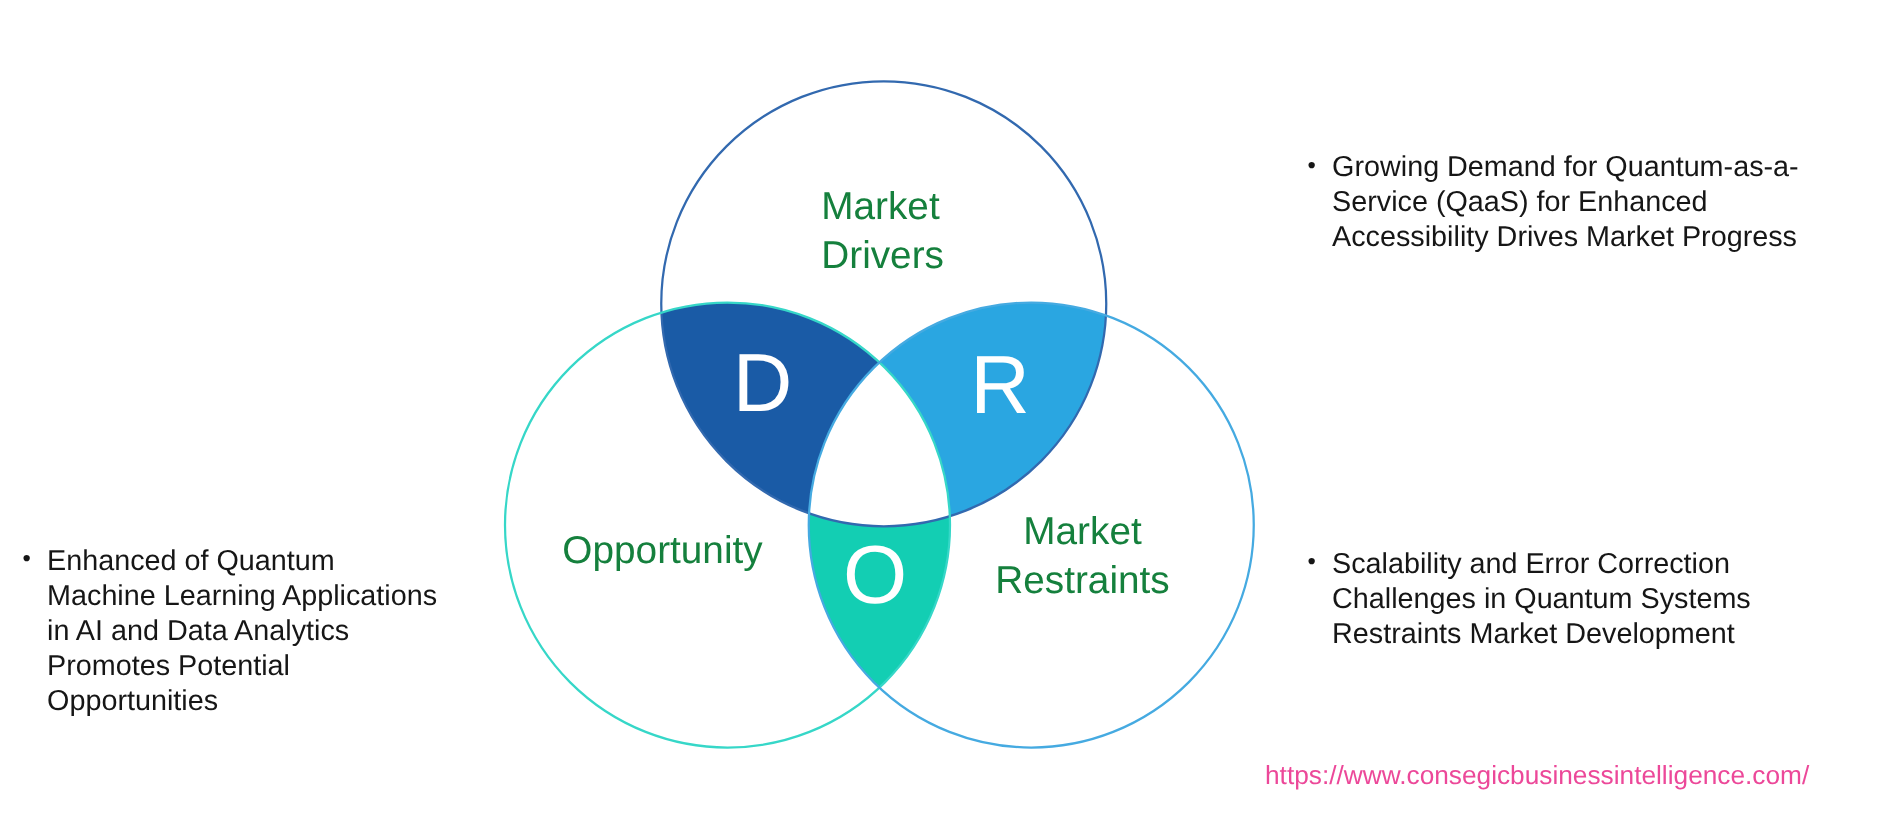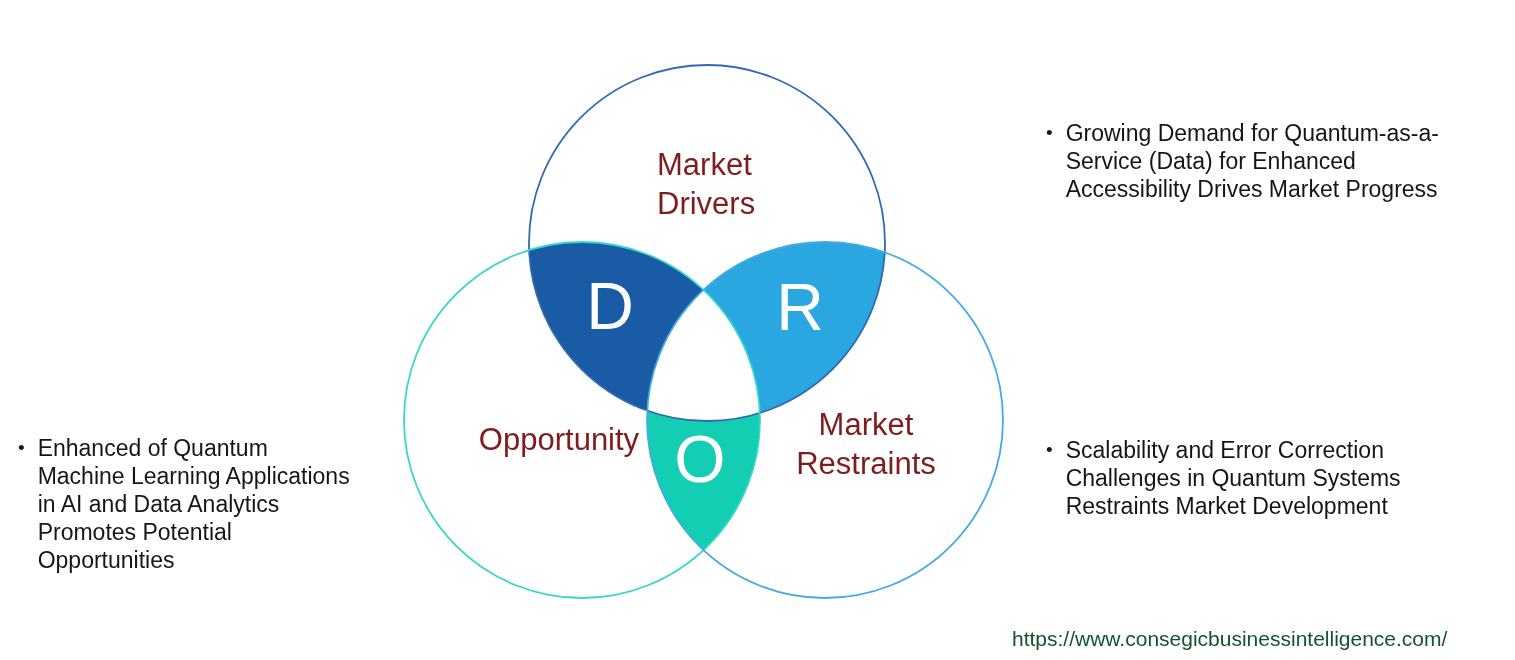--- a/index.html
+++ b/index.html
@@ -13,25 +13,25 @@
   }
   .venn-svg {
     position: absolute;
     left: 0; top: 0;
     width: 1515px; height: 660px;
   }
   .circle-label {
     position: absolute;
     font-size: 31px;
     line-height: 39px;
-    color: #7f1d1d;
+    color: #15803d;
     white-space: pre;
   }
   .label-drivers { left: 657px; top: 145px; text-align: left; }
-  .label-opportunity { left: 559px; top: 420px; transform: translateX(-50%); }
+  .label-opportunity { left: 530px; top: 420px; transform: translateX(-50%); }
   .label-restraints { left: 866px; top: 405px; transform: translateX(-50%); text-align: center; }
   .region-letter {
     position: absolute;
     transform: translate(-50%, -50%);
     font-size: 66px;
     line-height: 1;
     color: #ffffff;
   }
   .letter-d { left: 610px; top: 306px; }
   .letter-r { left: 800px; top: 307px; }
@@ -50,24 +50,24 @@
     line-height: 28px;
     margin-right: 13px;
     flex: 0 0 auto;
   }
   .bullet-text { white-space: pre; }
   .block-left { left: 18px; top: 434px; }
   .block-top-right { left: 1046px; top: 119px; }
   .block-bottom-right { left: 1046px; top: 436px; }
   .footer-url {
     position: absolute;
-    left: 1012px; top: 626px;
+    left: 1012px; top: 608px;
     font-size: 21px;
     line-height: 25px;
-    color: #14532d;
+    color: #ec4899;
     white-space: pre;
   }
 </style>
 </head>
 <body>
 
 <div class="canvas">
 
   <svg class="venn-svg" viewBox="0 0 1515 660" aria-hidden="true">
     <defs>
@@ -109,21 +109,21 @@
     <div class="bullet-text">Enhanced of Quantum
 Machine Learning Applications
 in AI and Data Analytics
 Promotes Potential
 Opportunities</div>
   </div>
 
   <div class="bullet-block block-top-right">
     <span class="bullet-marker">•</span>
     <div class="bullet-text">Growing Demand for Quantum-as-a-
-Service (Data) for Enhanced
+Service (QaaS) for Enhanced
 Accessibility Drives Market Progress</div>
   </div>
 
   <div class="bullet-block block-bottom-right">
     <span class="bullet-marker">•</span>
     <div class="bullet-text">Scalability and Error Correction
 Challenges in Quantum Systems
 Restraints Market Development</div>
   </div>
 

